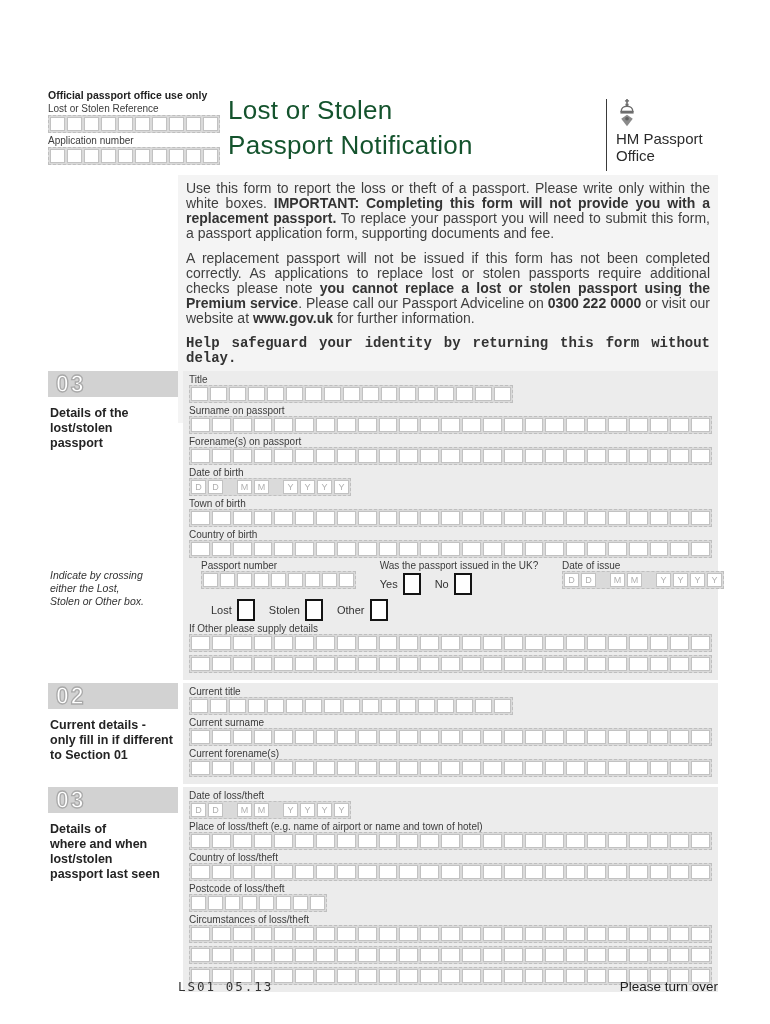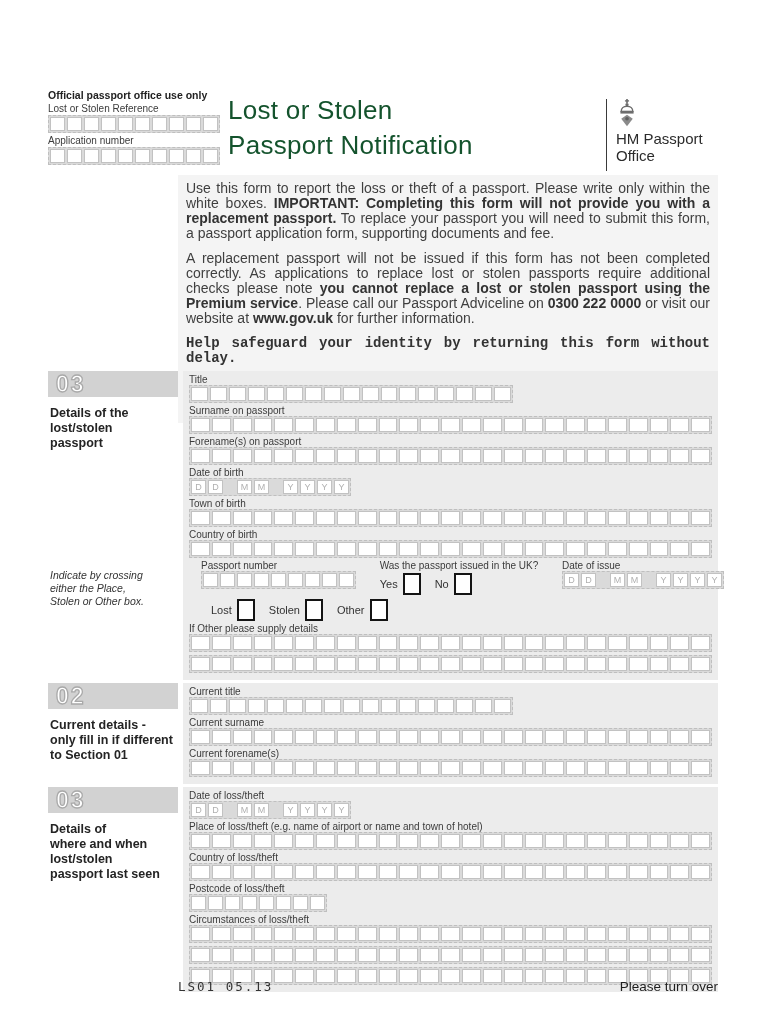--- a/index.html
+++ b/index.html
@@ -133,21 +133,21 @@
 
   <div class="form-body">
     <div class="leftcol">
       <div class="sec-bar">
         <span class="sec-num">03</span>
       </div>
       <div class="sec-head">Details of the
 lost/stolen
 passport</div>
       <div class="side-note">Indicate by crossing
-either the Place,
+either the Lost,
 Stolen or Other box.</div>
     </div>
     <div class="fields">
         <div class="field">
           <div class="f-label">Title</div>
           <div class="strip" style="width: 62%;">
             <div class="cell"></div>
             <div class="cell"></div>
             <div class="cell"></div>
             <div class="cell"></div>

